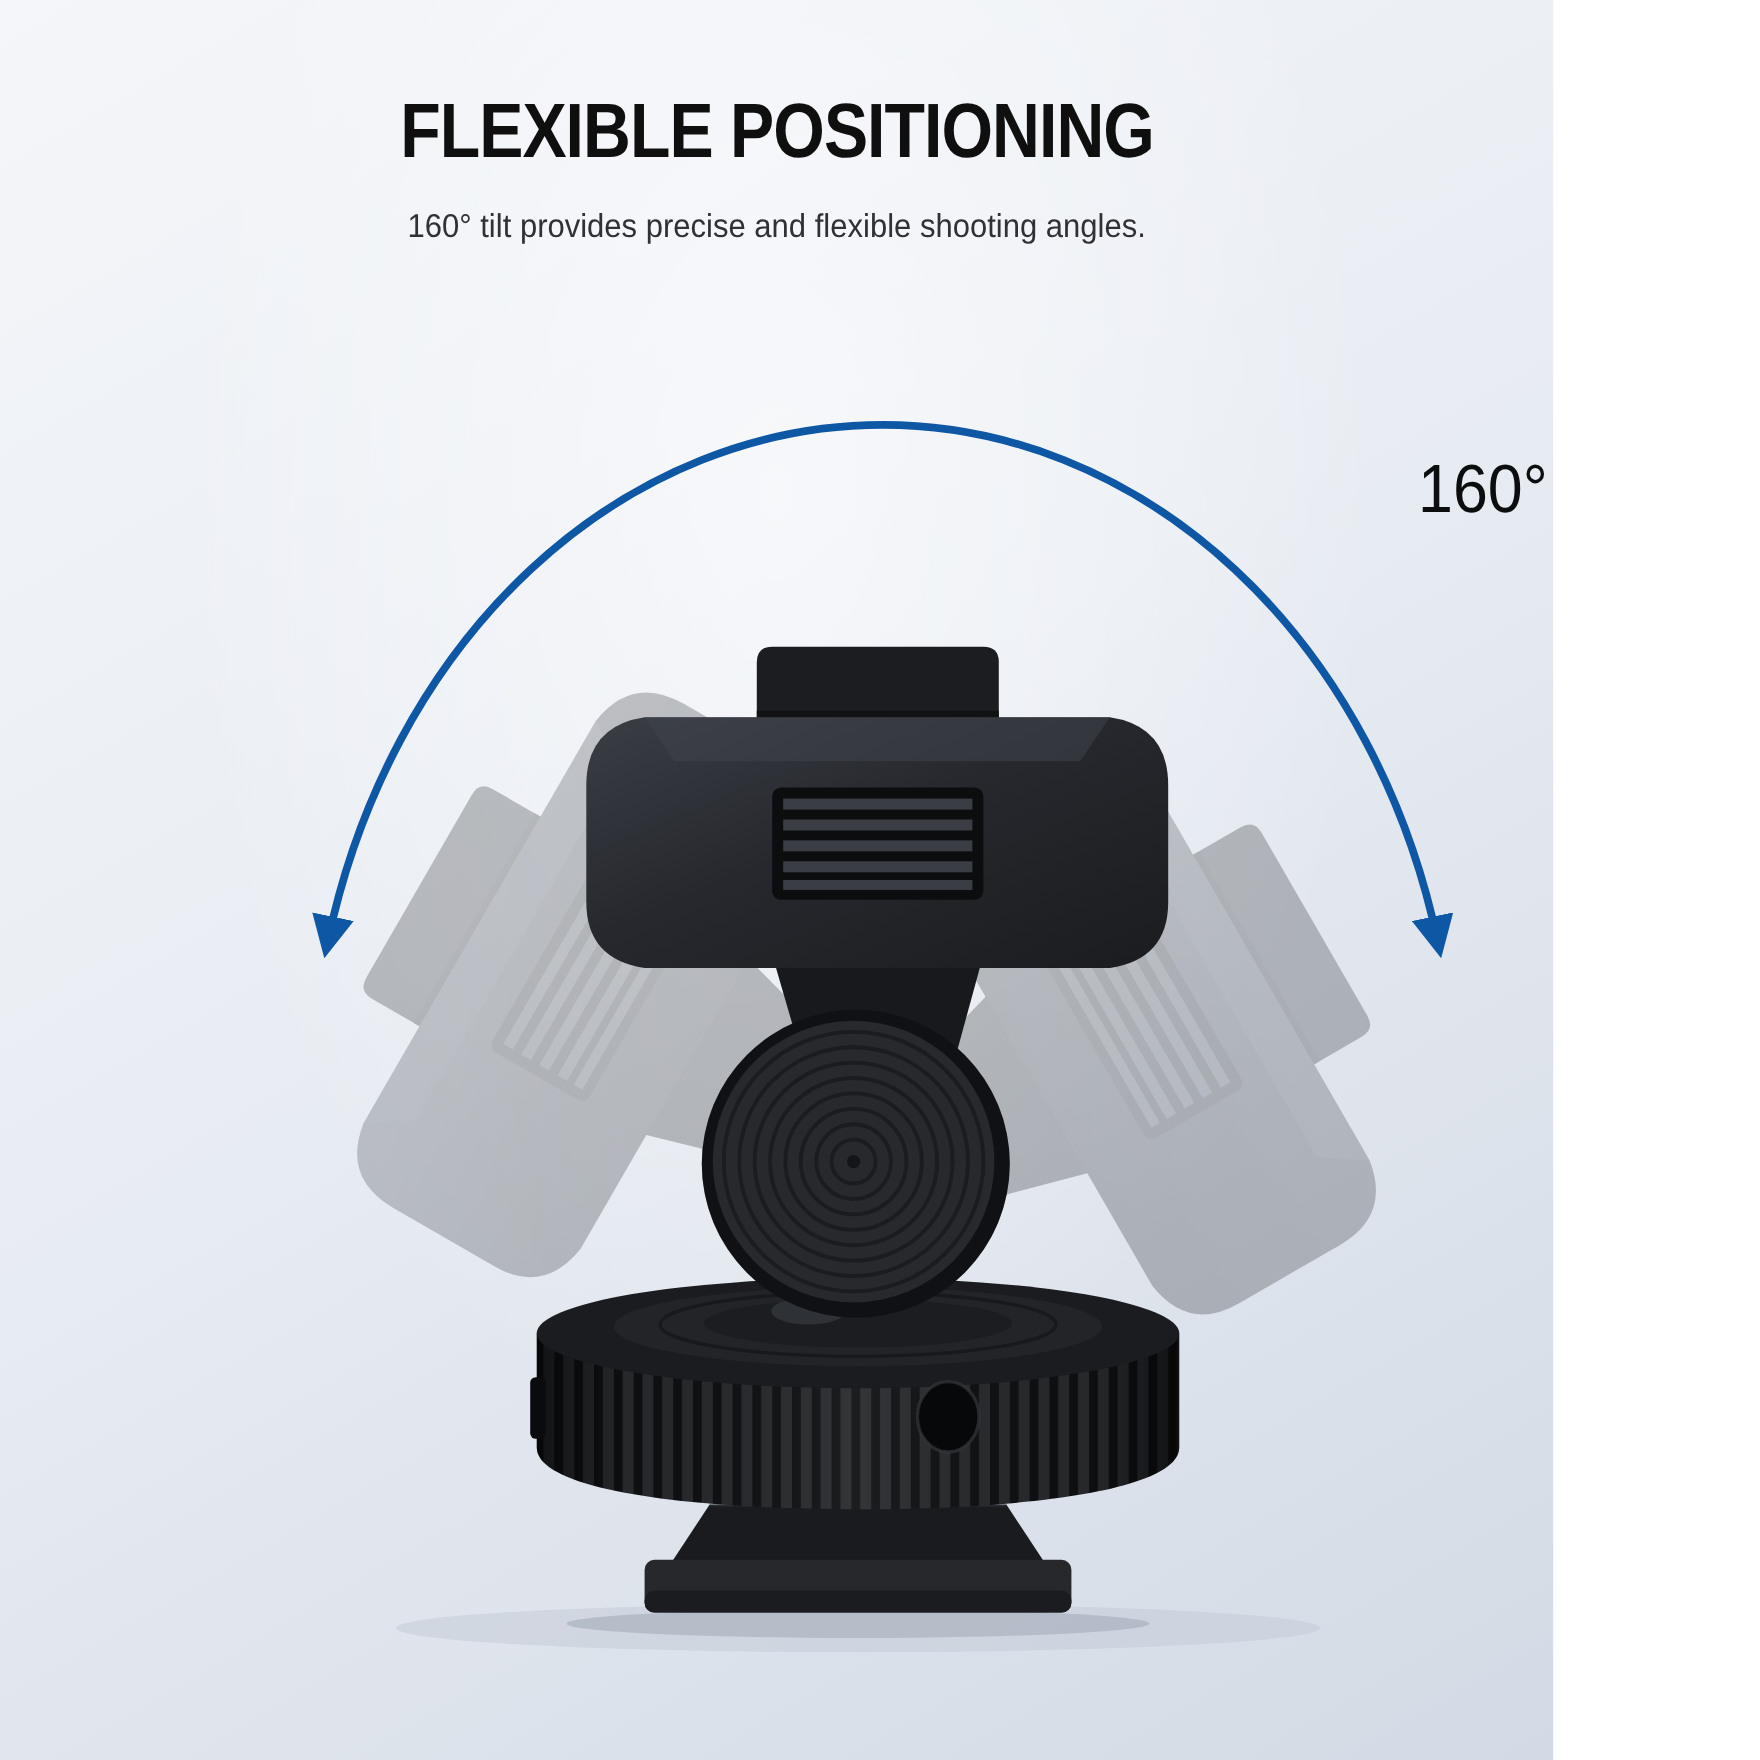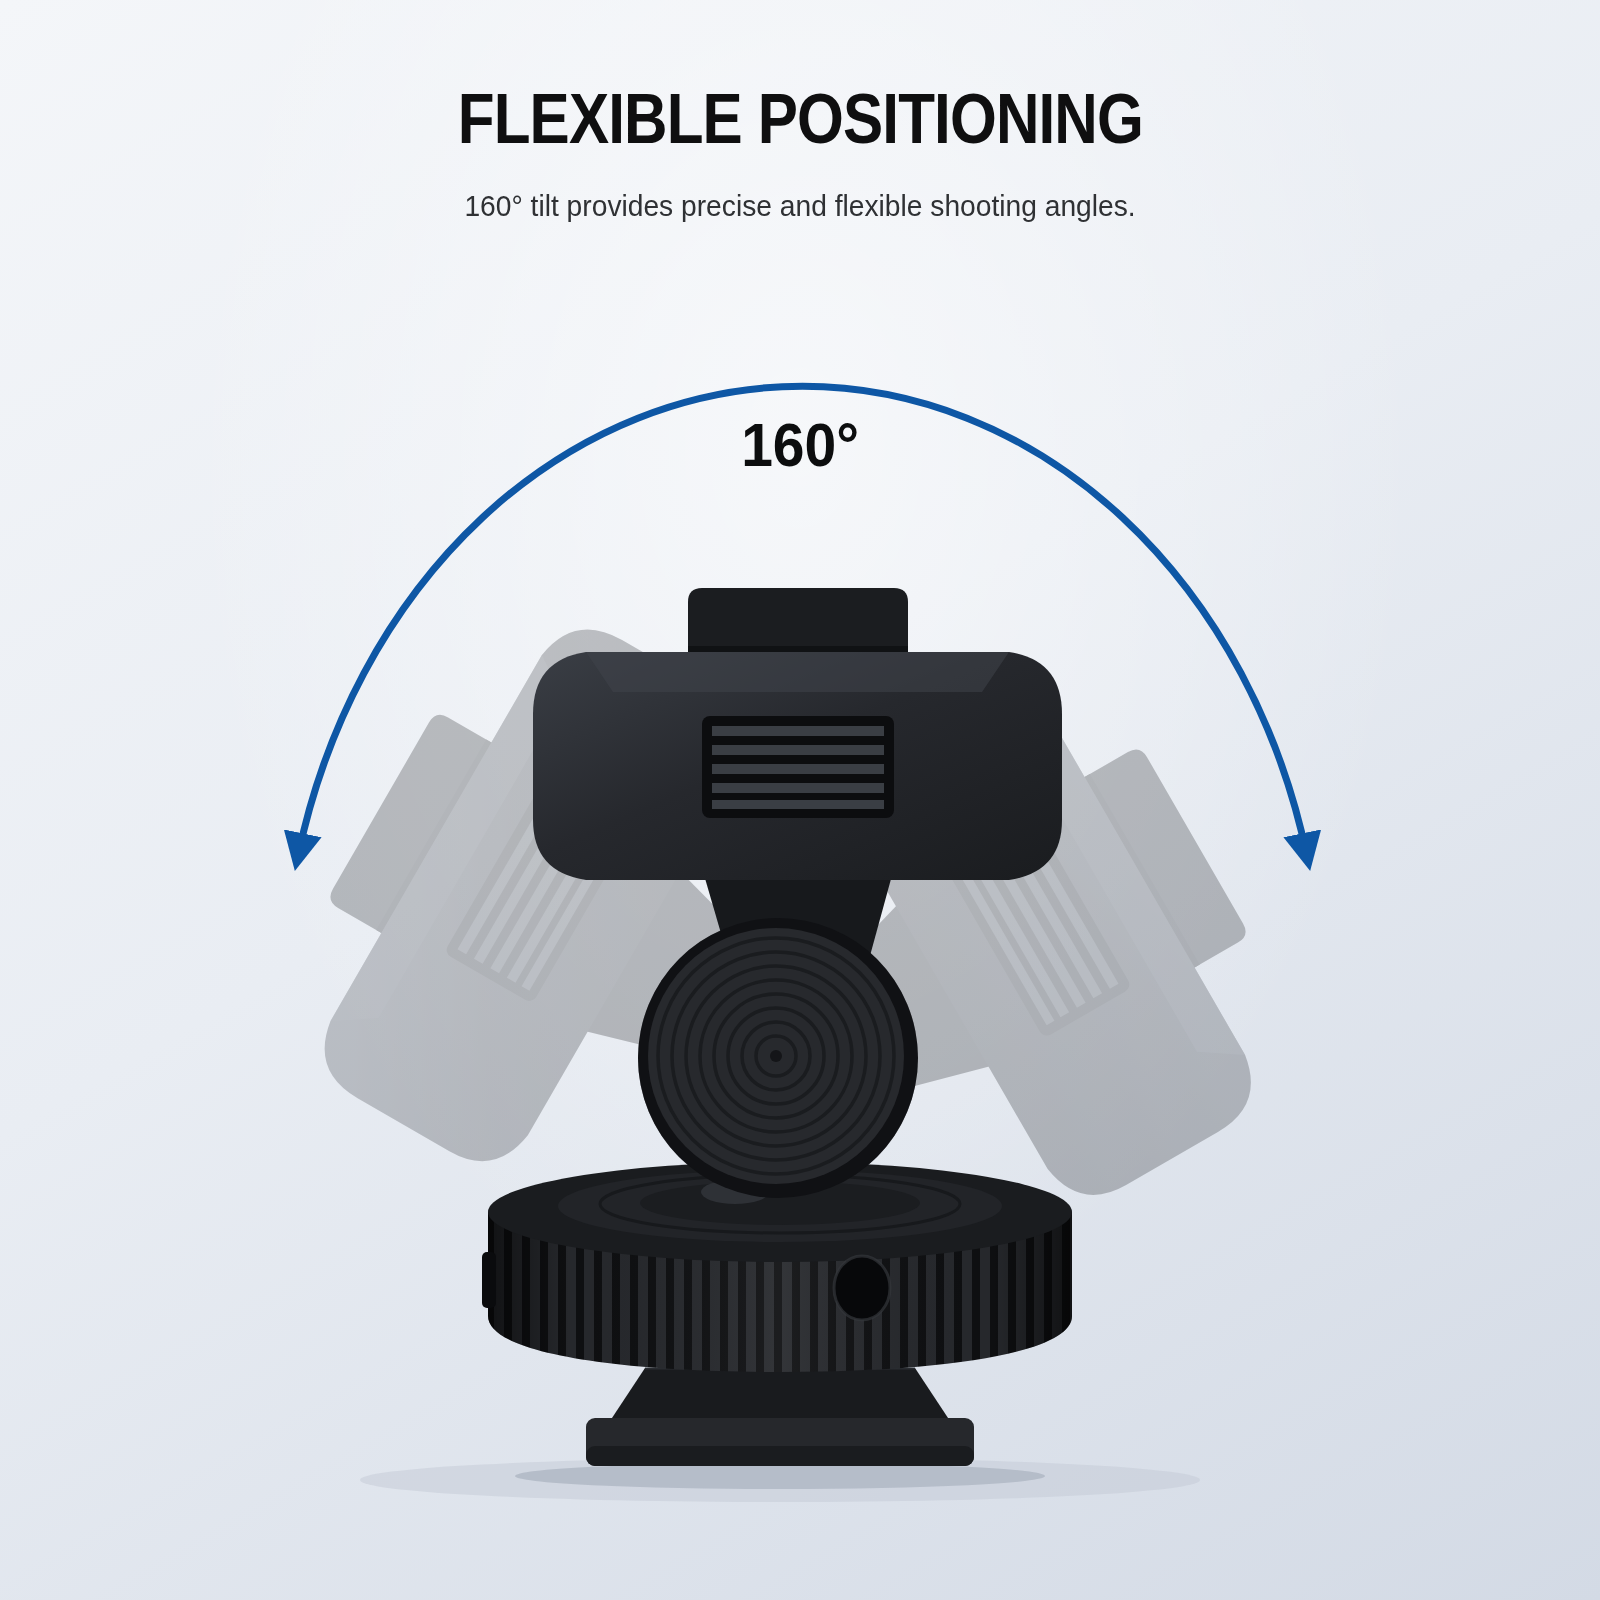--- a/index.html
+++ b/index.html
@@ -1,37 +1,37 @@
 <!DOCTYPE html>
 <html><head>
 <meta charset="utf-8">
 <style>
   html,body { margin:0; padding:0; }
   .stage {
-    position:relative; width:1600px; height:1600px; overflow:hidden;
+    position:relative; width:1412px; height:1600px; overflow:hidden;
     font-family:"Liberation Sans", sans-serif;
     background:
       radial-gradient(ellipse at 50% 28%, rgba(255,255,255,0.55) 0%, rgba(255,255,255,0) 55%),
       linear-gradient(150deg, #f4f6f9 0%, #e9edf3 45%, #d3dae5 100%);
   }
   .title {
     position:absolute; top:84px; left:0; right:0; margin:0;
     text-align:center; font-size:70px; font-weight:700; color:#0f0f10;
     letter-spacing:-1px; line-height:1;
   }
   .title .condense { display:inline-block; transform:scaleX(0.86); transform-origin:center; }
   .subtitle {
     position:absolute; top:188px; left:0; right:0; margin:0;
     text-align:center; font-size:30px; font-weight:400; color:#2f3134;
     line-height:1.2;
   }
   .subtitle .condense { display:inline-block; transform:scaleX(0.94); transform-origin:center; }
   .angle-label {
     position:absolute; top:414px; left:0; right:0;
-    text-align:center; font-size:62px; font-weight:700; color:#0c0d0e;
+    text-align:right; font-size:62px; font-weight:400; color:#0c0d0e;
     line-height:1;
   }
   .angle-label .condense { display:inline-block; transform:scaleX(0.92); transform-origin:center; }
   svg.illustration { position:absolute; left:0; top:0; }
 </style>
 </head>
 <body>
 
 <div class="stage">
 

